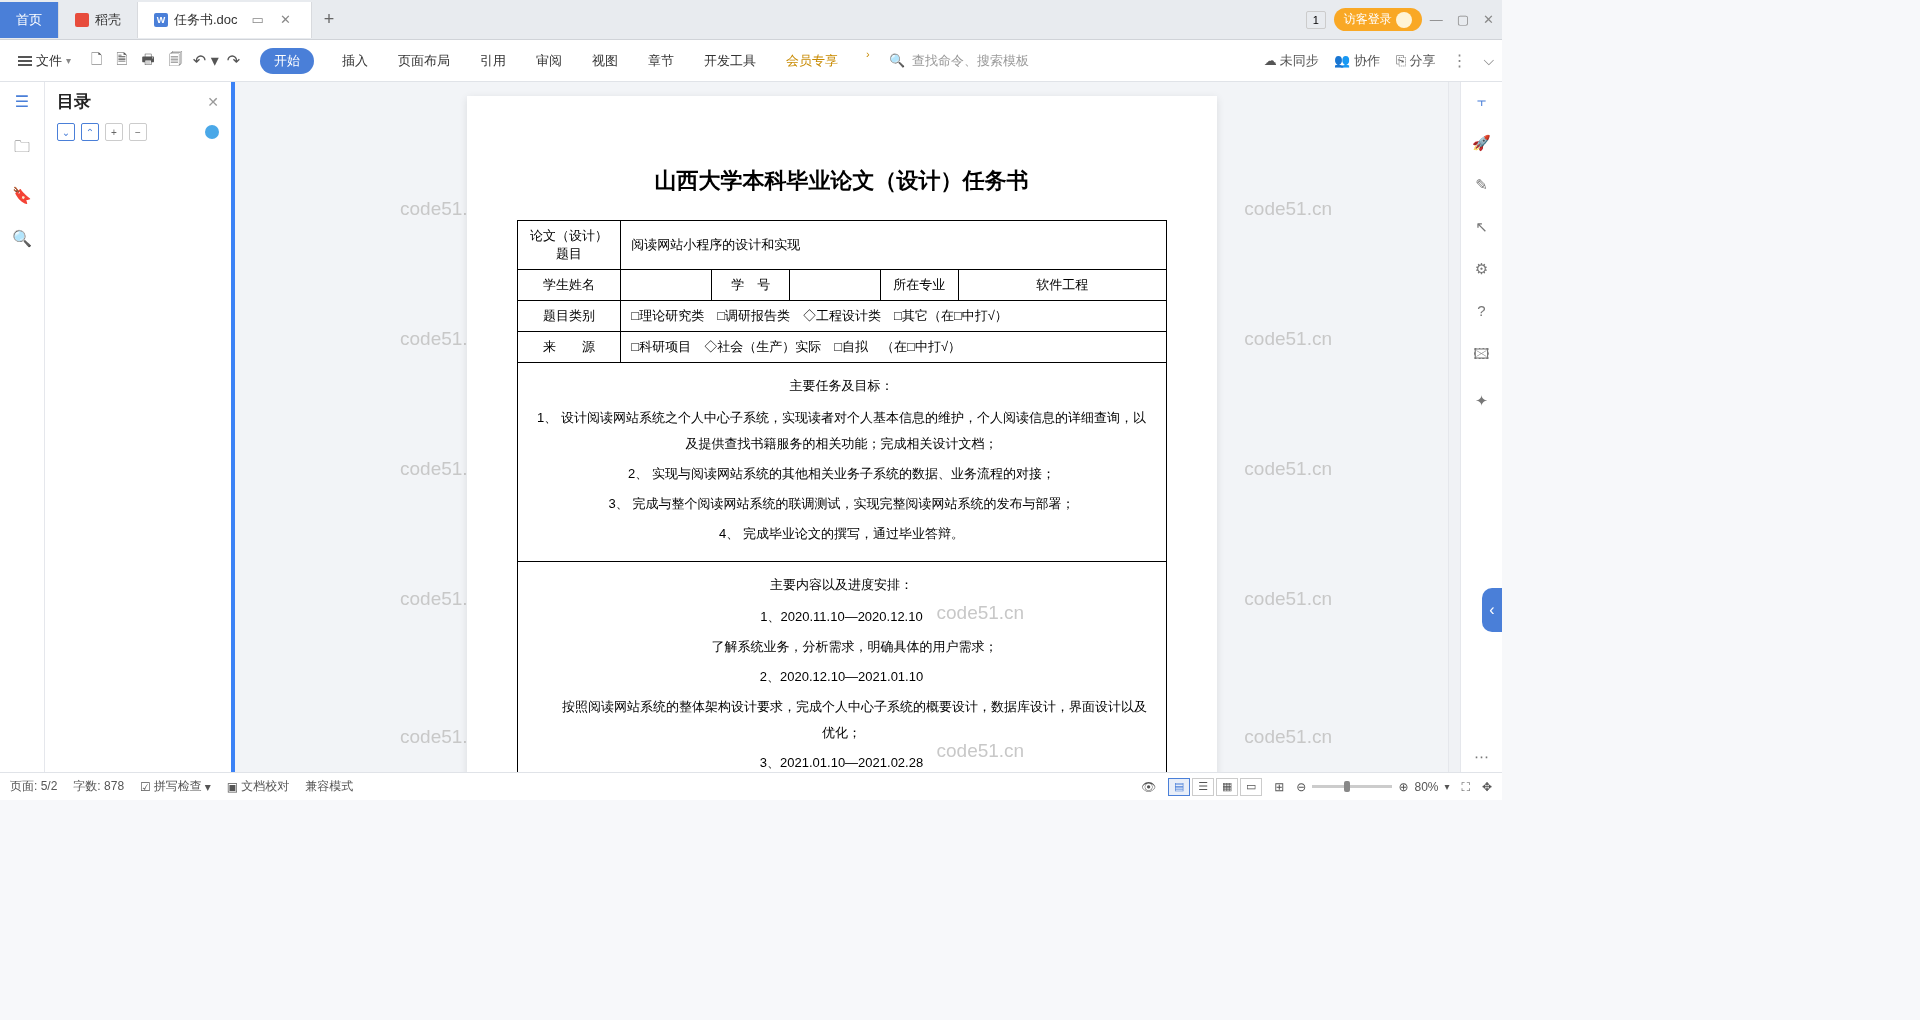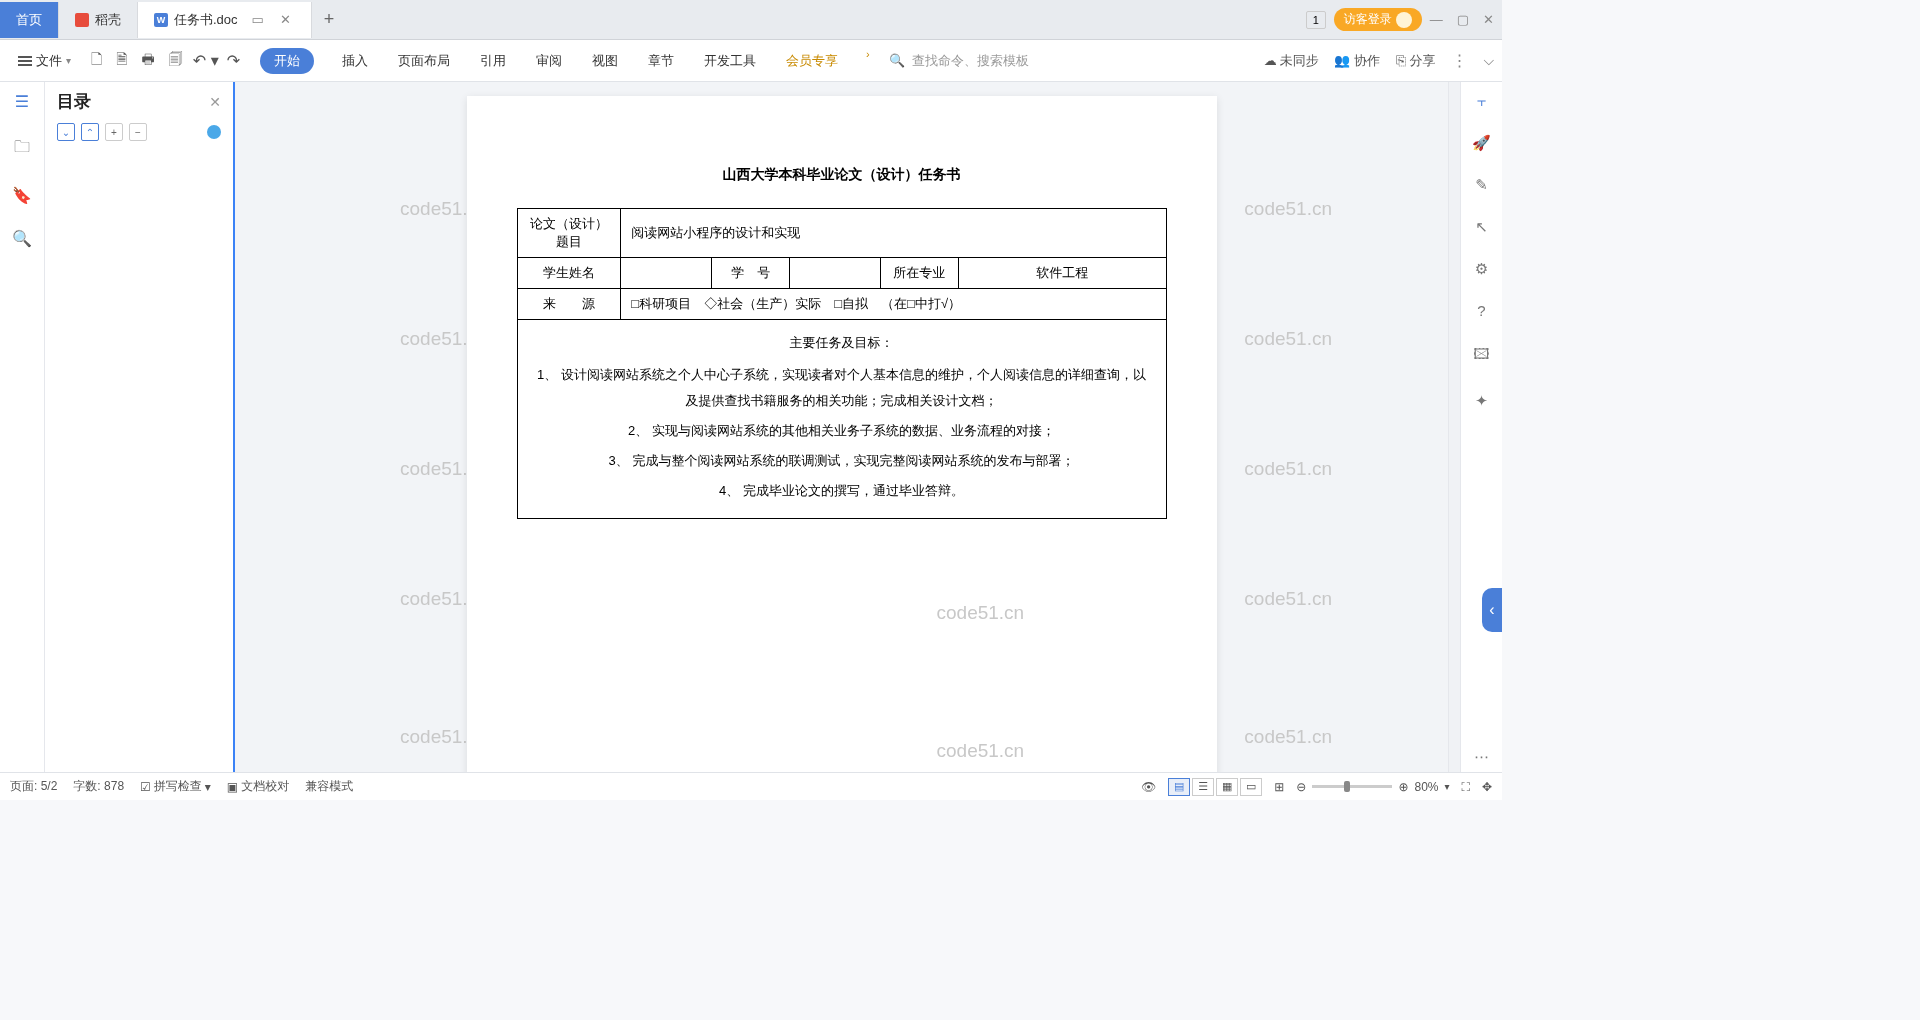--- a/index.html
+++ b/index.html
@@ -40,34 +40,34 @@
 .ribbon-right span { cursor: pointer; display: flex; align-items: center; gap: 3px; }
 .more-btn { font-size: 16px; color: #888; cursor: pointer; }
 .chevron-down { font-size: 14px; color: #888; cursor: pointer; }
 
 
 .main { display: flex; height: calc(100% - 36px - 42px - 28px); }
 .left-rail { width: 45px; background: #fff; border-right: 1px solid #e5e7ec; display: flex; flex-direction: column; align-items: center; padding-top: 10px; gap: 24px; color: #666; }
 .left-rail .rail-item { cursor: pointer; font-size: 16px; }
 .left-rail .rail-item.active { color: #4a7fd8; }
 
-.outline-panel { width: 190px; background: #fff; border-right: 2px solid #3b82f6; padding: 8px 12px; position: relative; }
+.outline-panel { width: 190px; background: #fff; border-right: 4px solid #3b82f6; padding: 8px 12px; position: relative; }
 .outline-header { display: flex; align-items: center; justify-content: space-between; }
 .outline-title { font-size: 17px; font-weight: bold; color: #222; }
 .outline-close { color: #999; font-size: 14px; cursor: pointer; }
 .outline-tools { display: flex; gap: 6px; margin-top: 10px; align-items: center; }
 .outline-tools .ot-btn { width: 18px; height: 18px; border: 1px solid #ccc; border-radius: 2px; display: flex; align-items: center; justify-content: center; font-size: 10px; color: #666; cursor: pointer; }
 .outline-tools .ot-btn.blue { border-color: #4a7fd8; color: #4a7fd8; }
 .outline-tools .spacer { flex: 1; }
 .outline-dot { width: 14px; height: 14px; border-radius: 50%; background: #4aa8e8; cursor: pointer; }
 
 
 .canvas-wrap { flex: 1; background: #f2f4f7; overflow: auto; position: relative; display: flex; justify-content: center; padding-top: 14px; }
 .page { width: 750px; min-height: 900px; background: #fff; box-shadow: 0 2px 8px rgba(0,0,0,0.1); padding: 70px 50px 40px; position: relative; font-family: SimSun, serif; }
-.doc-title { text-align: center; font-size: 14px; font-weight: bold; margin-bottom: 24px; color: #000; }
+.doc-title { text-align: center; font-size: 22px; font-weight: bold; margin-bottom: 24px; color: #000; }
 .doc-table { width: 100%; border-collapse: collapse; font-size: 13px; }
 .doc-table td { border: 1px solid #000; padding: 6px 8px; text-align: center; }
 .doc-table .left { text-align: left; padding-left: 10px; }
 .tasks-cell { text-align: center; padding: 10px 14px !important; font-size: 13px; line-height: 2; }
 .tasks-cell .head { margin-bottom: 6px; }
 .tasks-cell p { margin-bottom: 4px; }
 .tasks-cell .indent { text-indent: 2em; }
 .canvas-icons { position: absolute; left: 515px; top: 228px; display: flex; flex-direction: column; gap: 4px; }
 .canvas-icons .ci { width: 18px; height: 18px; border: 1px solid #bbb; background: #fff; border-radius: 2px; display:flex; align-items:center; justify-content:center; font-size:10px; color:#777; }
 .add-box { position: absolute; right: 298px; top: 630px; width: 22px; height: 22px; border: 1px solid #ccc; border-radius: 3px; background: #fff; display: flex; align-items: center; justify-content: center; color: #888; cursor: pointer; }
@@ -223,30 +223,44 @@
             </tr>
         <tr>
           <td style="width:16%;">学生姓名</td>
               <td style="width:14%;"></td>
           <td style="width:12%;">学　号</td>
               <td style="width:14%;"></td>
           <td style="width:12%;">所在专业</td>
               <td>软件工程</td>
         </tr>
         <tr>
+              <td>题目类别</td>
+              <td colspan="5" class="left">□理论研究类　□调研报告类　◇工程设计类　□其它（在□中打√）</td>
+            </tr>
+        <tr>
               <td>来　　源</td>
               <td colspan="5" class="left">□科研项目　◇社会（生产）实际　□自拟　（在□中打√）</td>
             </tr>
         <tr>
               <td colspan="6" class="tasks-cell">
           <div class="head">主要任务及目标：</div>
           <p>1、 设计阅读网站系统之个人中心子系统，实现读者对个人基本信息的维护，个人阅读信息的详细查询，以及提供查找书籍服务的相关功能；完成相关设计文档；</p>
           <p>2、 实现与阅读网站系统的其他相关业务子系统的数据、业务流程的对接；</p>
           <p>3、 完成与整个阅读网站系统的联调测试，实现完整阅读网站系统的发布与部署；</p>
           <p>4、 完成毕业论文的撰写，通过毕业答辩。</p>
+        </td>
+            </tr>
+        <tr>
+              <td colspan="6" class="tasks-cell">
+          <div class="head">主要内容以及进度安排：</div>
+          <p>1、2020.11.10—2020.12.10</p>
+          <p class="indent">了解系统业务，分析需求，明确具体的用户需求；</p>
+          <p>2、2020.12.10—2021.01.10</p>
+          <p class="indent">按照阅读网站系统的整体架构设计要求，完成个人中心子系统的概要设计，数据库设计，界面设计以及优化；</p>
+          <p>3、2021.01.10—2021.02.28</p>
         </td>
             </tr>
       </tbody>
         </table>
     </div>
   </div>
 
   <div class="scroll-indicator"></div>
   <div class="right-rail">
     <span style="color:#4a7fd8;">⫟</span>

